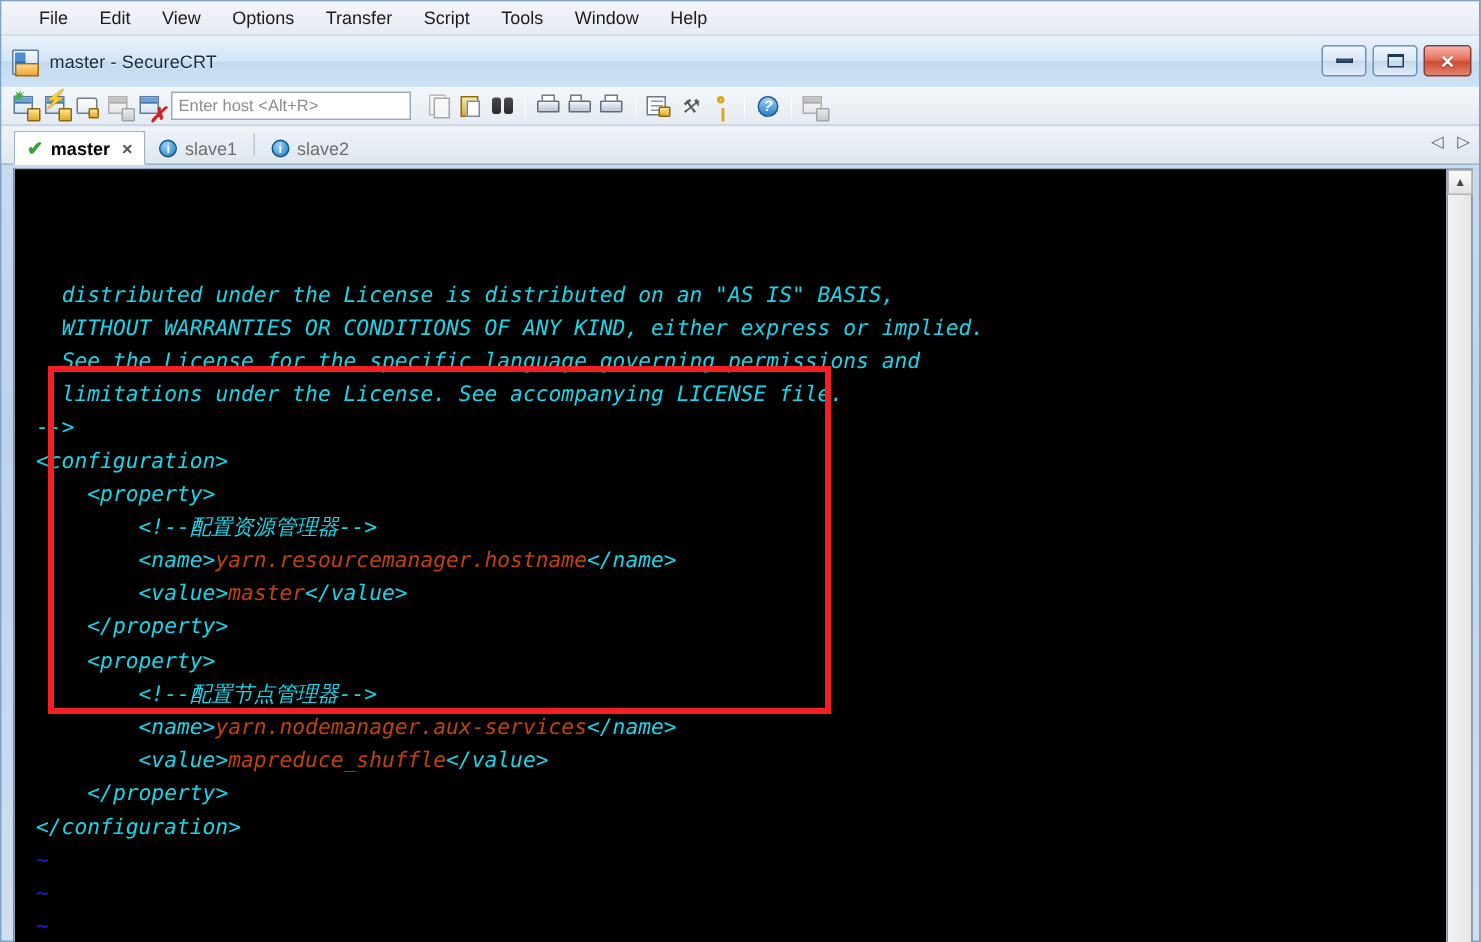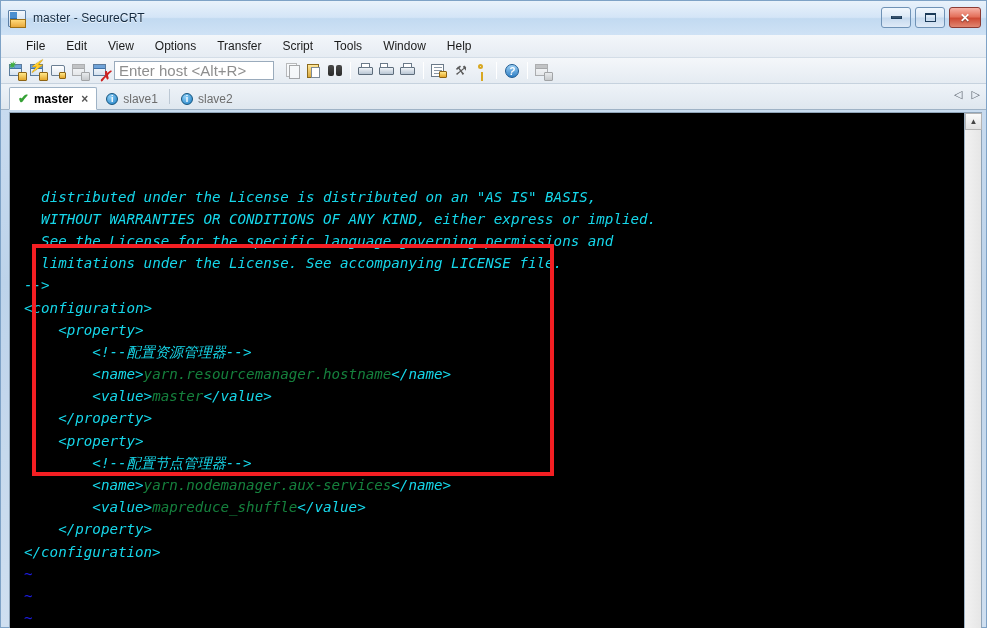--- a/index.html
+++ b/index.html
@@ -184,21 +184,21 @@
     position:absolute; left:2px; top:3px; width:13px; height:13px;
     background:#fdfdfd; border:1px solid #6b7a89;
   }
   .ic-note::before{content:""; position:absolute; left:2px; top:2px; width:8px; height:1px;
     background:#8a98a6; box-shadow:0 3px 0 #8a98a6, 0 6px 0 #8a98a6;}
   #hostbox {
     flex: 0 0 160px; height: 19px; margin-left: 2px; margin-right: 8px;
     background: #ffffff; border: 1px solid #9aabbc;
     display: flex; align-items: center; padding-left: 4px;
   }
-  #hostbox span { font-size: 15px; color: #8e8e8e; }
+  #hostbox span { font-size: 11px; color: #8e8e8e; }
 
   
   #tabbar {
     height: 26px; flex: 0 0 26px; position: relative;
     display: flex; align-items: flex-end;
     padding-left: 8px;
     background: linear-gradient(to bottom,#eef3f8 0%,#dfe7ef 100%);
     border-bottom: 1px solid #9fb3c6;
   }
   .tab {
@@ -245,21 +245,21 @@
     padding: 6px 0 0 14px;
     font-family: "DejaVu Sans Mono", "Liberation Mono", monospace;
     font-size: 14.2px;
     line-height: 22.2px;
     letter-spacing: 0px;
     white-space: pre;
     color: #12d5e8;
   }
   .line { height: 22.2px; font-style: italic; }
   .cy { color: #16d7ea; }
-  .wh { color: #15803d; }
+  .wh { color: #c2410c; }
   .bl { color: #1c1ce0; }
 
   
   #redbox {
     position: absolute;
     left: 22px; top: 131px;
     width: 522px; height: 232px;
     border: 4px solid #f41f23;
     pointer-events: none;
     z-index: 5;
@@ -278,20 +278,32 @@
     background: linear-gradient(to bottom,#fbfbfb,#e2e2e2);
     border: 1px solid #b4b4b4;
     display: flex; align-items: center; justify-content: center;
     font-size: 8px; color: #454545;
   }
 </style>
 </head>
 <body>
 
 <div id="window">
+
+  <div id="menubar">
+    <div class="menu-item">File</div>
+    <div class="menu-item">Edit</div>
+    <div class="menu-item">View</div>
+    <div class="menu-item">Options</div>
+    <div class="menu-item">Transfer</div>
+    <div class="menu-item">Script</div>
+    <div class="menu-item">Tools</div>
+    <div class="menu-item">Window</div>
+    <div class="menu-item">Help</div>
+  </div>
 
   <div id="titlebar">
     <div id="title-icon"></div>
     <div id="title-text">master - SecureCRT</div>
     <div id="window-controls">
       <div class="wbtn">
         <span class="glyph">
             <i class="minbox"></i>
           </span>
       </div>
@@ -299,32 +311,20 @@
         <span class="glyph">
             <i class="maxbox"></i>
           </span>
       </div>
       <div class="wbtn close">
         <span class="glyph">✕</span>
       </div>
     </div>
   </div>
 
-  <div id="menubar">
-    <div class="menu-item">File</div>
-    <div class="menu-item">Edit</div>
-    <div class="menu-item">View</div>
-    <div class="menu-item">Options</div>
-    <div class="menu-item">Transfer</div>
-    <div class="menu-item">Script</div>
-    <div class="menu-item">Tools</div>
-    <div class="menu-item">Window</div>
-    <div class="menu-item">Help</div>
-  </div>
-
   <div id="toolbar">
     <span class="tb-icon">
       <i class="ic-win"></i>
         <i class="ic-star">✷</i>
         <i class="ic-badge"></i>
     </span>
     <span class="tb-icon">
       <i class="ic-win"></i>
         <i class="ic-bolt">⚡</i>
         <i class="ic-badge"></i>

